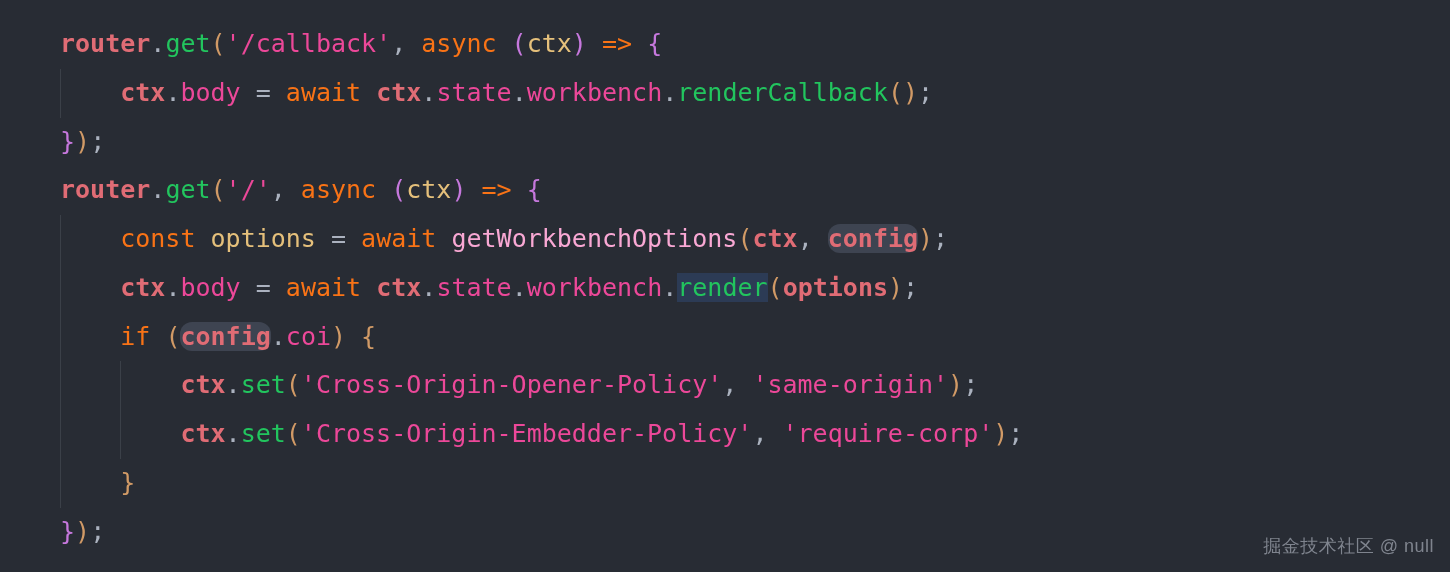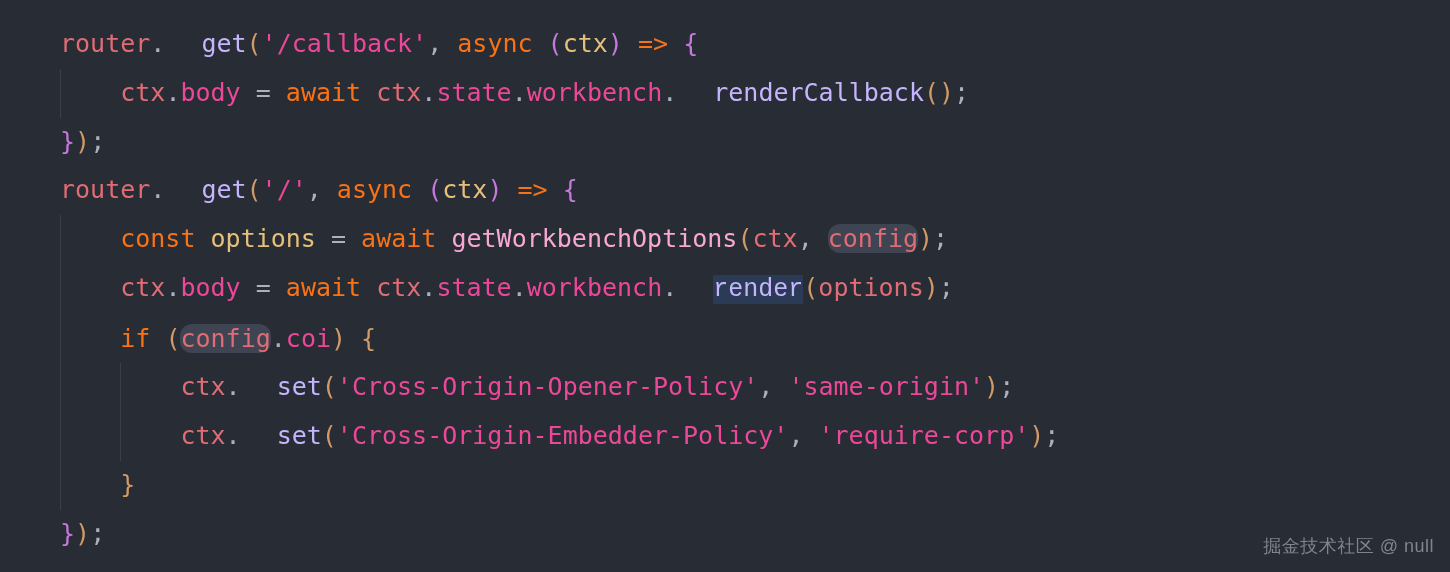--- a/index.html
+++ b/index.html
@@ -17,34 +17,34 @@
   }
   .line { white-space: pre; position: relative; }
   .indent-guide {
     position: absolute;
     left: 0;
     top: 0;
     bottom: 0;
     width: 1px;
     background: #3b4048;
   }
-  .tok-var { color: #e06c75; }
+  .tok-var { color: #e06c75; font-weight: bold; }
   .tok-prop { color: #ec4899; }
-  .tok-method { color: #c4b5fd; margin-left: 36px; }
+  .tok-method { color: #22c55e; }
   .tok-string { color: #ec4899; }
   .tok-keyword { color: #f97316; }
   .tok-param { color: #e5c07b; }
   .tok-paren { color: #d19a66; }
   .tok-paren2 { color: #c678dd; }
   .tok-brace { color: #d19a66; }
   .tok-brace2 { color: #c678dd; }
   .tok-punct { color: #abb2bf; }
   .tok-const { color: #e5c07b; }
   .tok-func { color: #f9a8d4; }
-  .sel-highlight { background: #2c3b55; font-family: Liberation Mono, monospace; }
+  .sel-highlight { background: #2c3b55; }
   .occ-highlight { background: #3e4451; border-radius: 12px; }
   .watermark {
     position: absolute;
     right: 16px;
     bottom: 8px;
     font-size: 18px;
     color: #7f848e;
     font-family: sans-serif;
     letter-spacing: 0.5px;
     margin-left: 12px;

